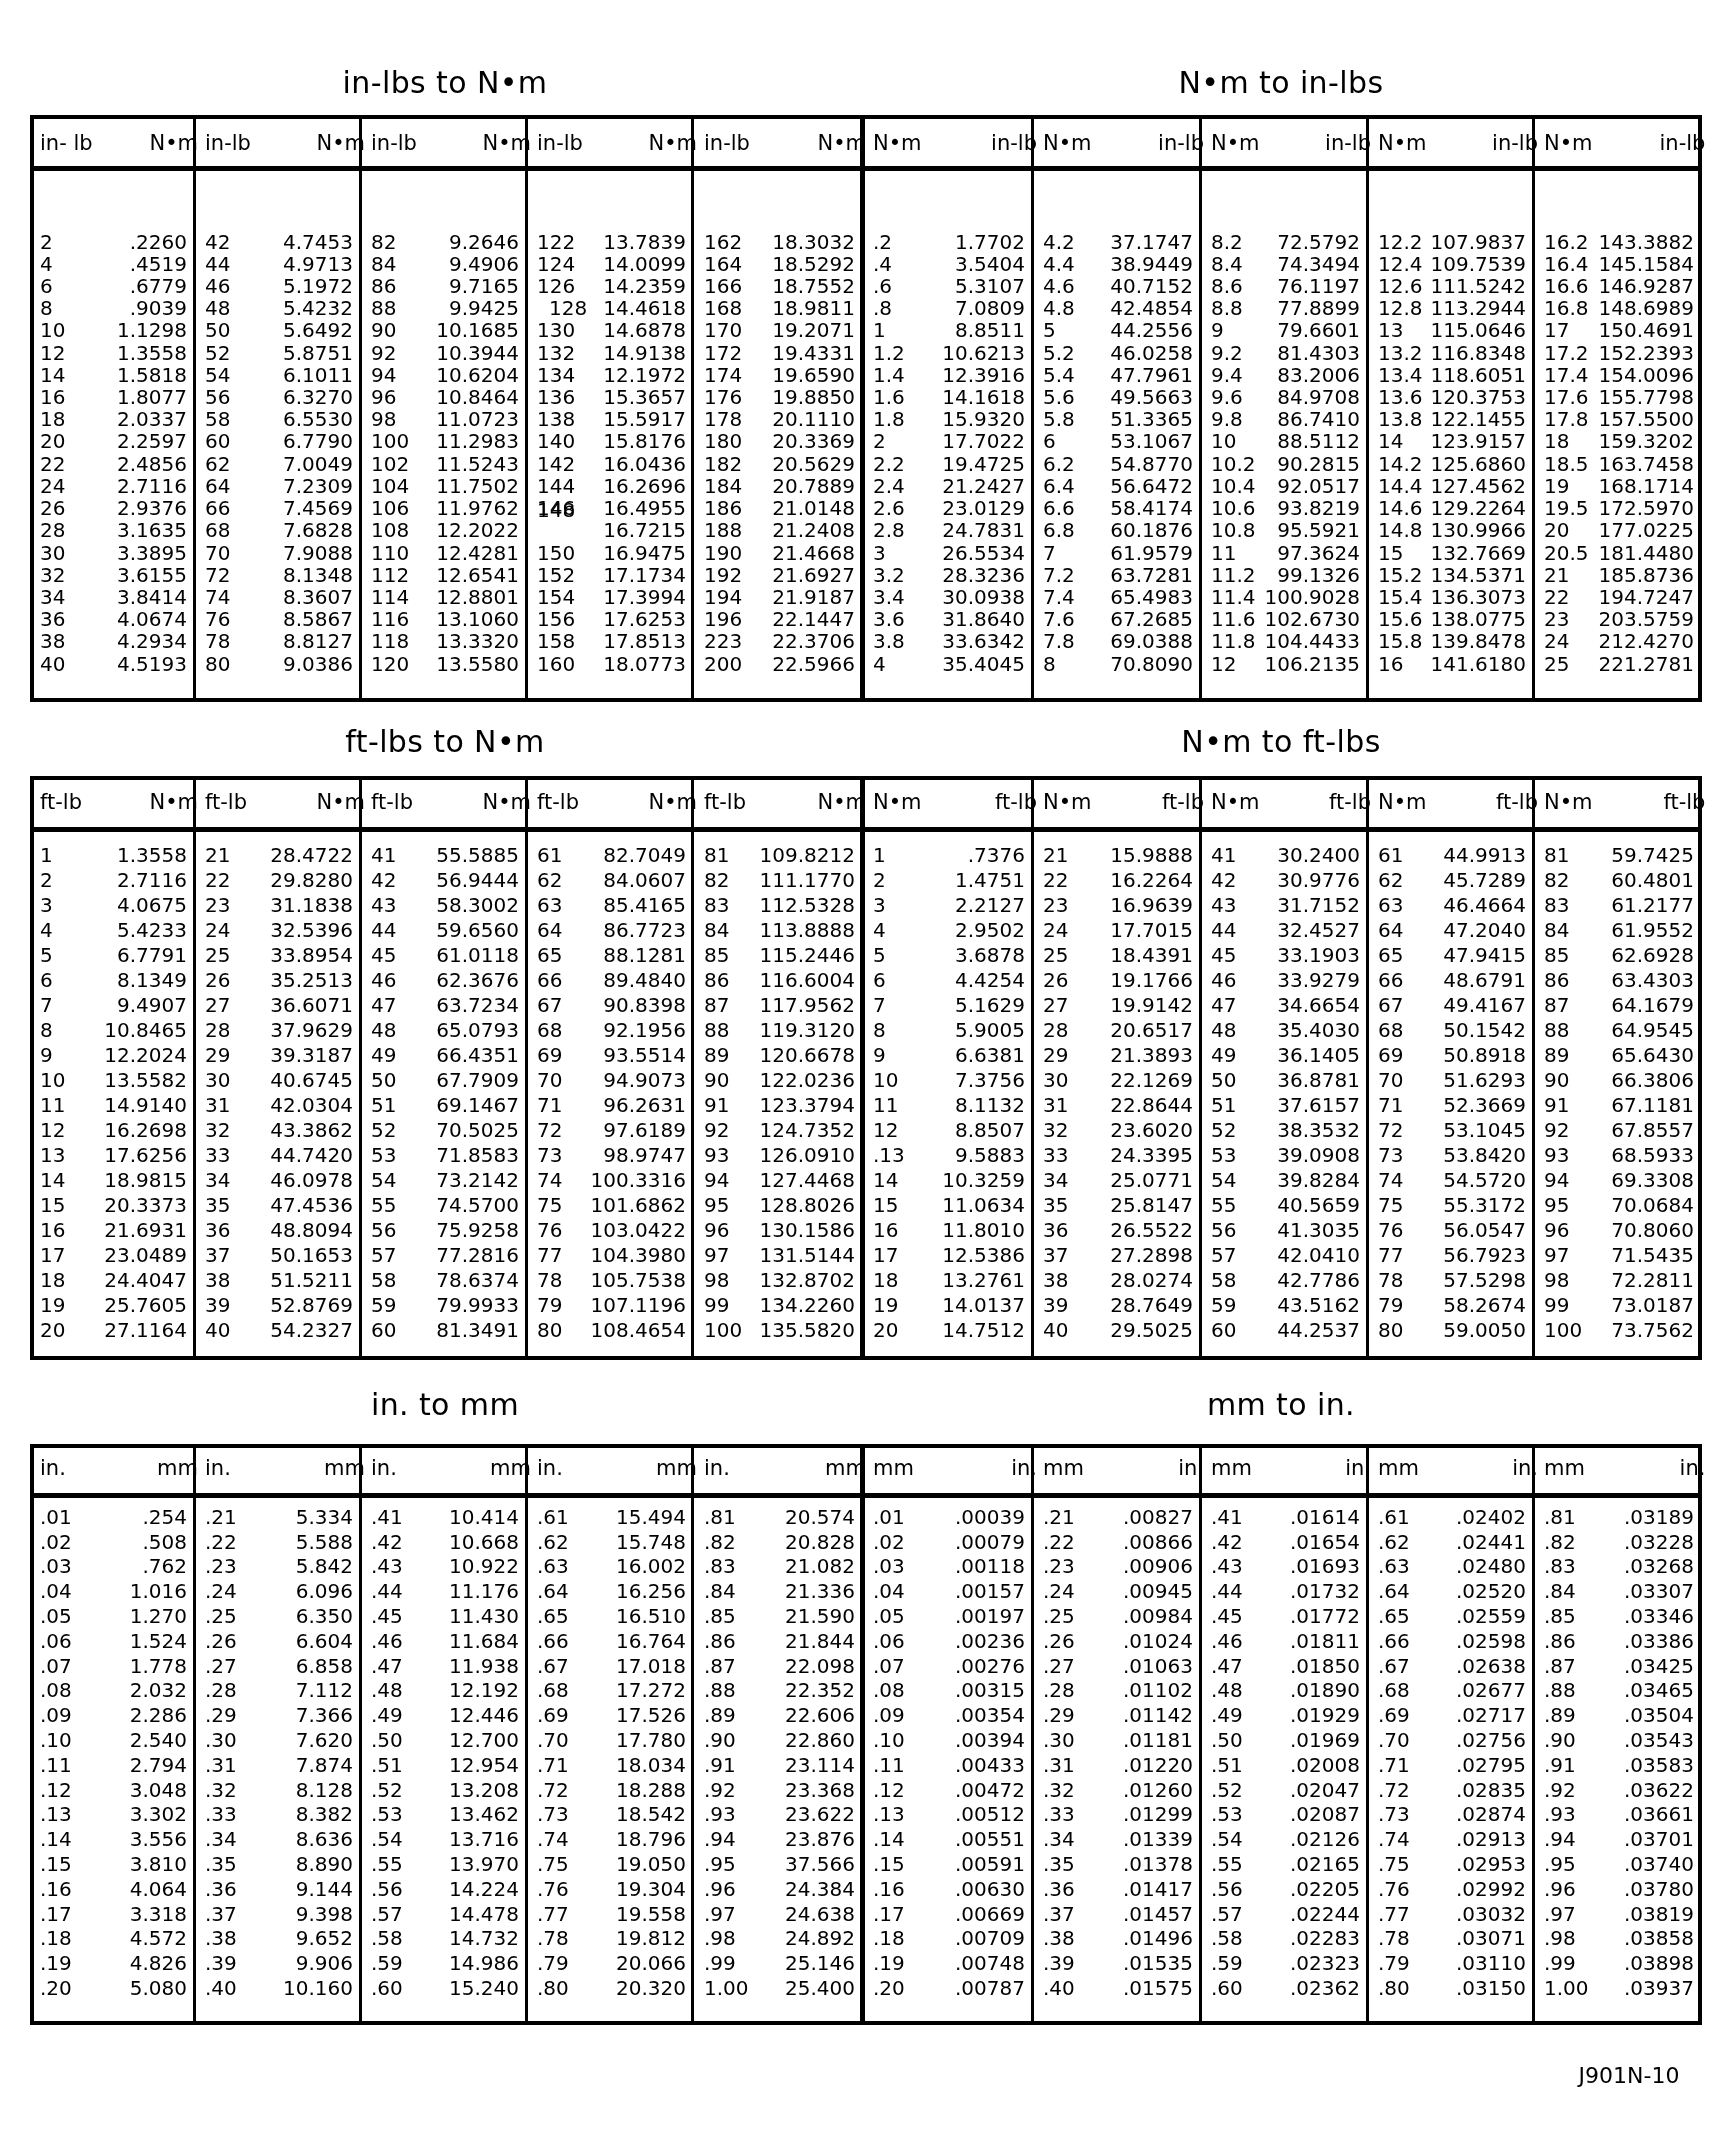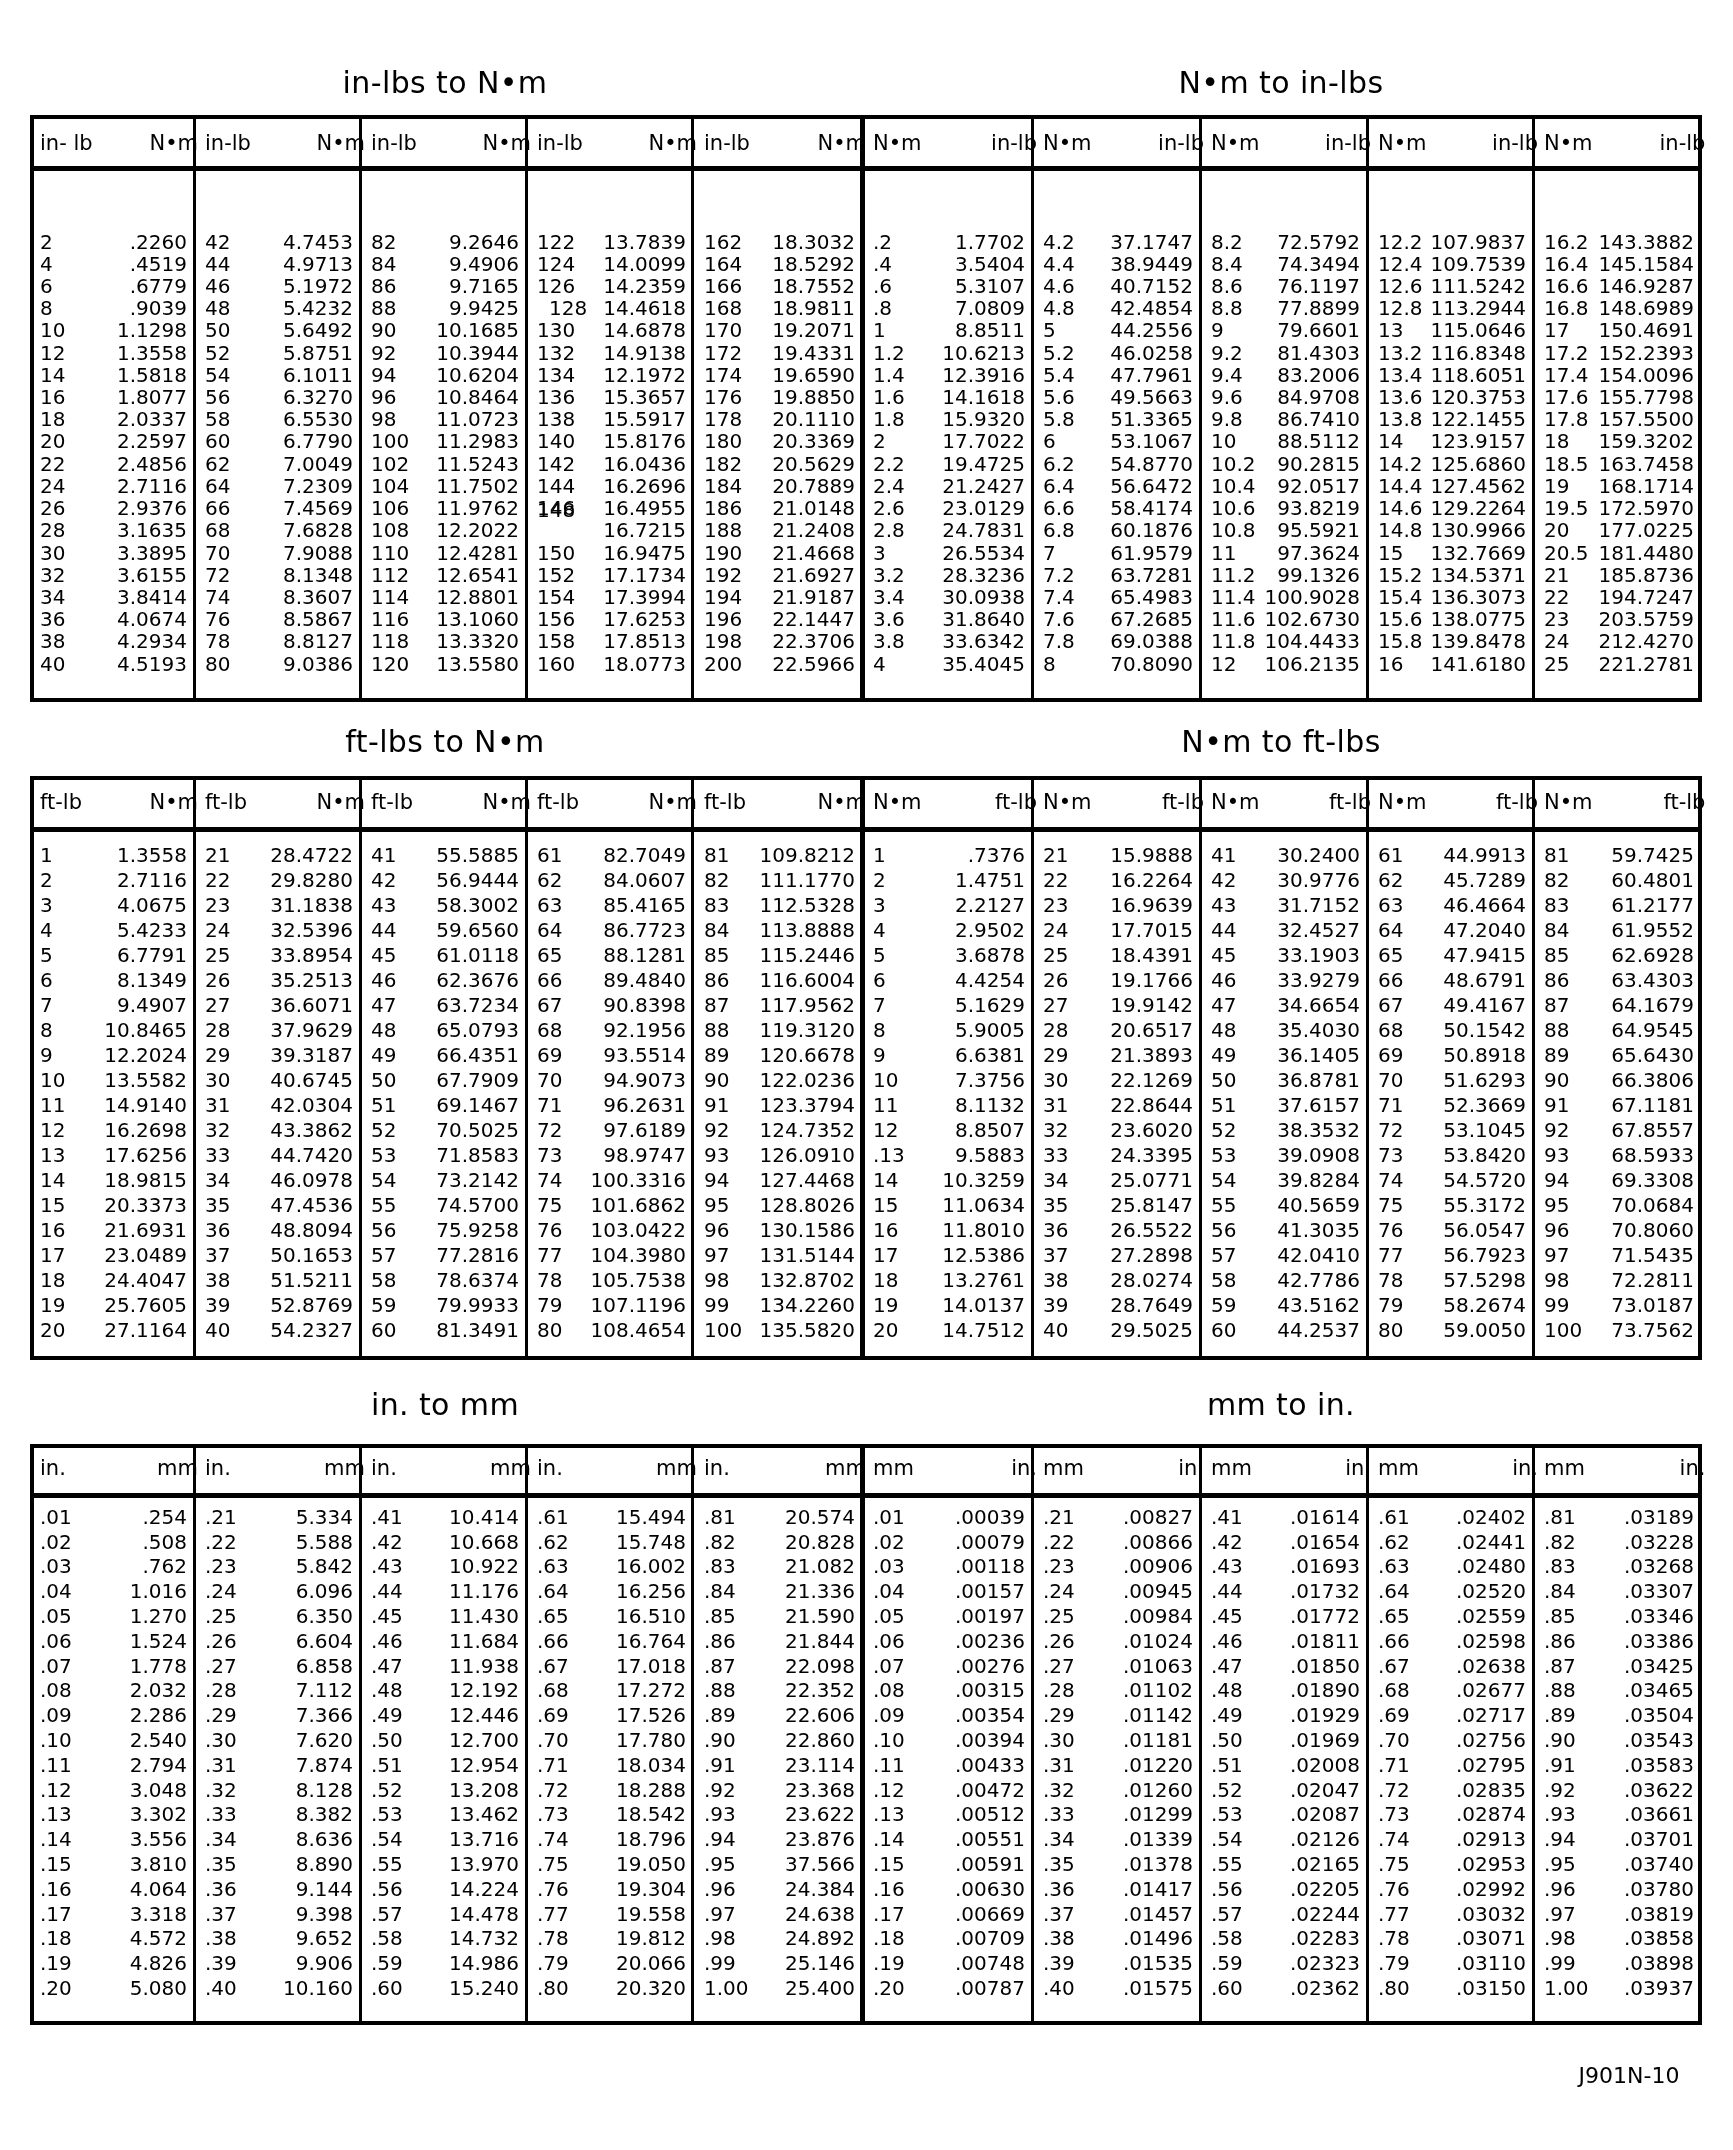--- a/index.html
+++ b/index.html
@@ -233,21 +233,21 @@
     <div class="cell left" style="left:704px; top:530px;">188</div>
     <div class="cell right" style="right:878px; top:530px;">21.2408</div>
     <div class="cell left" style="left:704px; top:553px;">190</div>
     <div class="cell right" style="right:878px; top:553px;">21.4668</div>
     <div class="cell left" style="left:704px; top:575px;">192</div>
     <div class="cell right" style="right:878px; top:575px;">21.6927</div>
     <div class="cell left" style="left:704px; top:597px;">194</div>
     <div class="cell right" style="right:878px; top:597px;">21.9187</div>
     <div class="cell left" style="left:704px; top:619px;">196</div>
     <div class="cell right" style="right:878px; top:619px;">22.1447</div>
-    <div class="cell left" style="left:704px; top:641px;">198</div>
+    <div class="cell left" style="left:704px; top:641px;">223</div>
     <div class="cell right" style="right:878px; top:641px;">22.3706</div>
     <div class="cell left" style="left:704px; top:664px;">200</div>
     <div class="cell right" style="right:878px; top:664px;">22.5966</div>
     <div class="hcell left" style="left:873px; top:143px;">N•m</div>
     <div class="hcell right" style="right:696px; top:143px;">in-lb</div>
     <div class="cell left" style="left:873px; top:242px;">.2</div>
     <div class="cell right" style="right:708px; top:242px;">1.7702</div>
     <div class="cell left" style="left:873px; top:264px;">.4</div>
     <div class="cell right" style="right:708px; top:264px;">3.5404</div>
     <div class="cell left" style="left:873px; top:286px;">.6</div>

